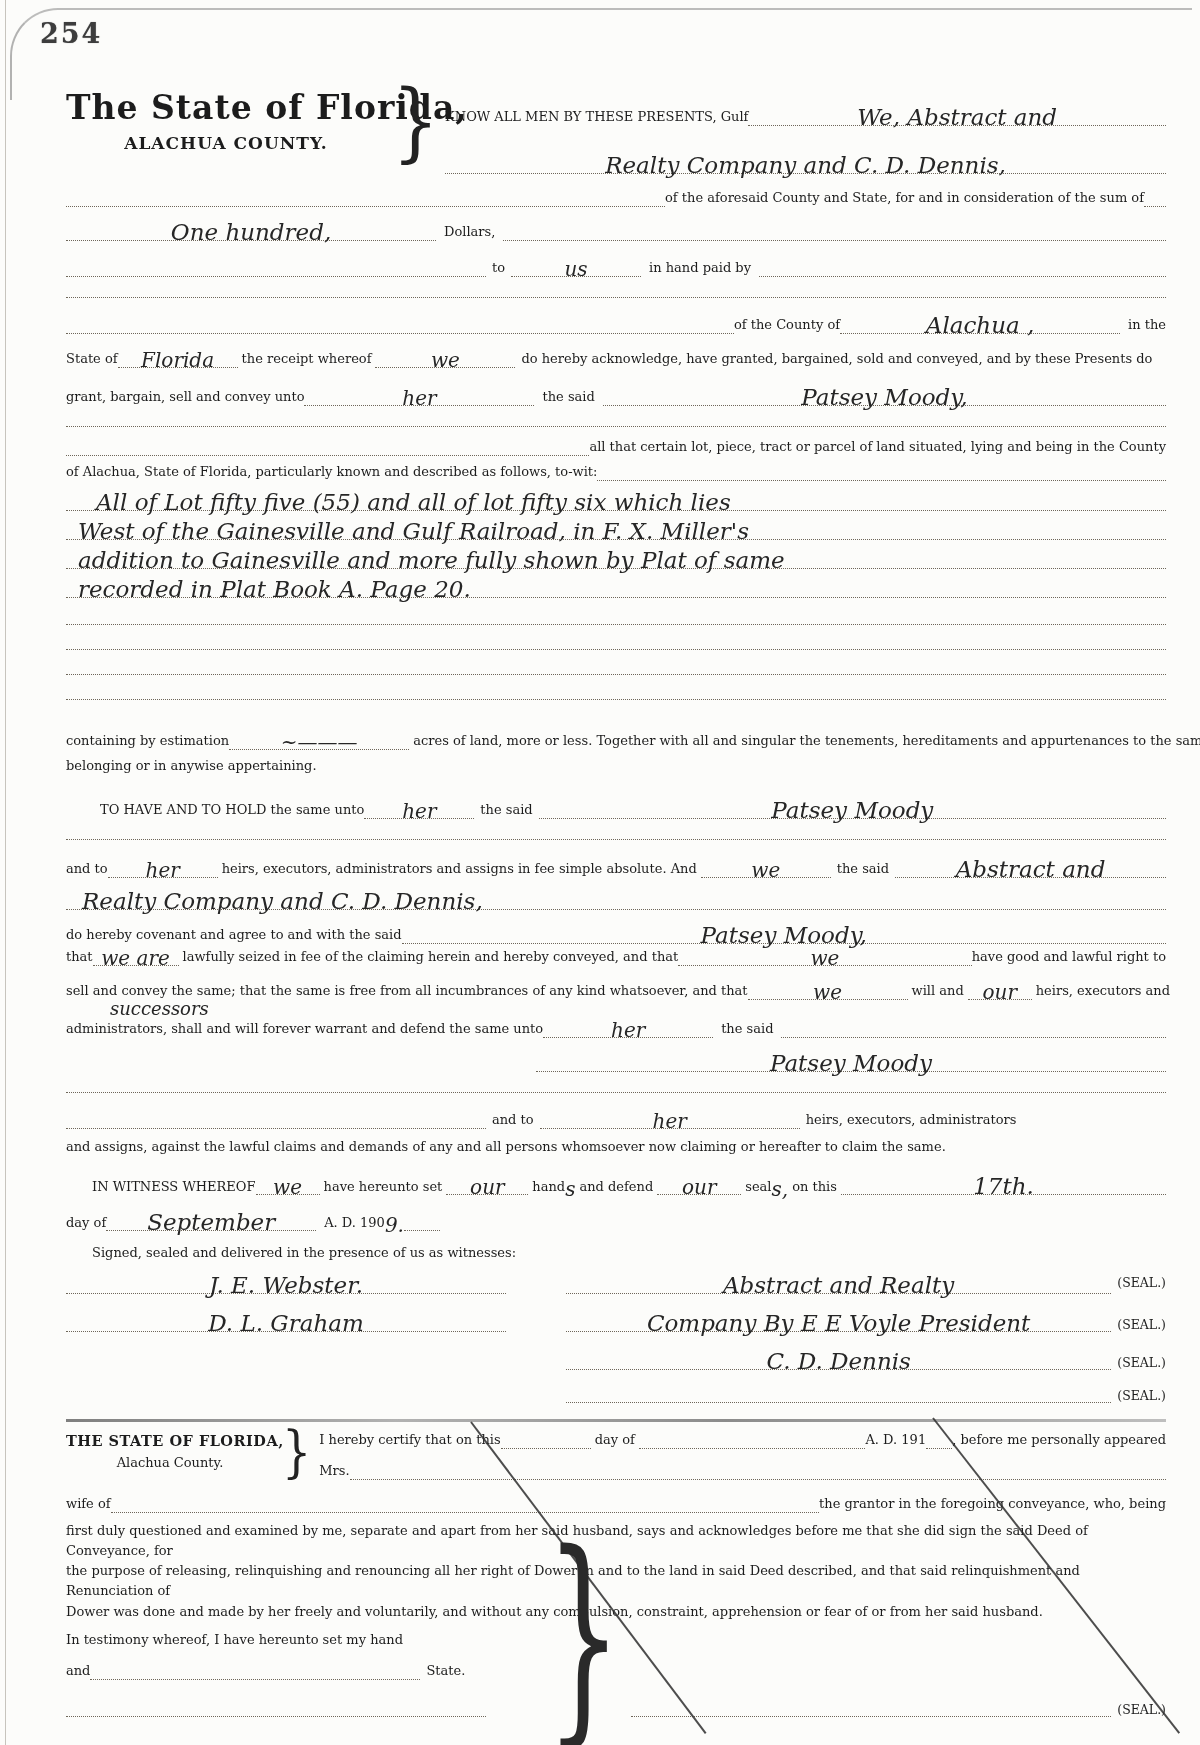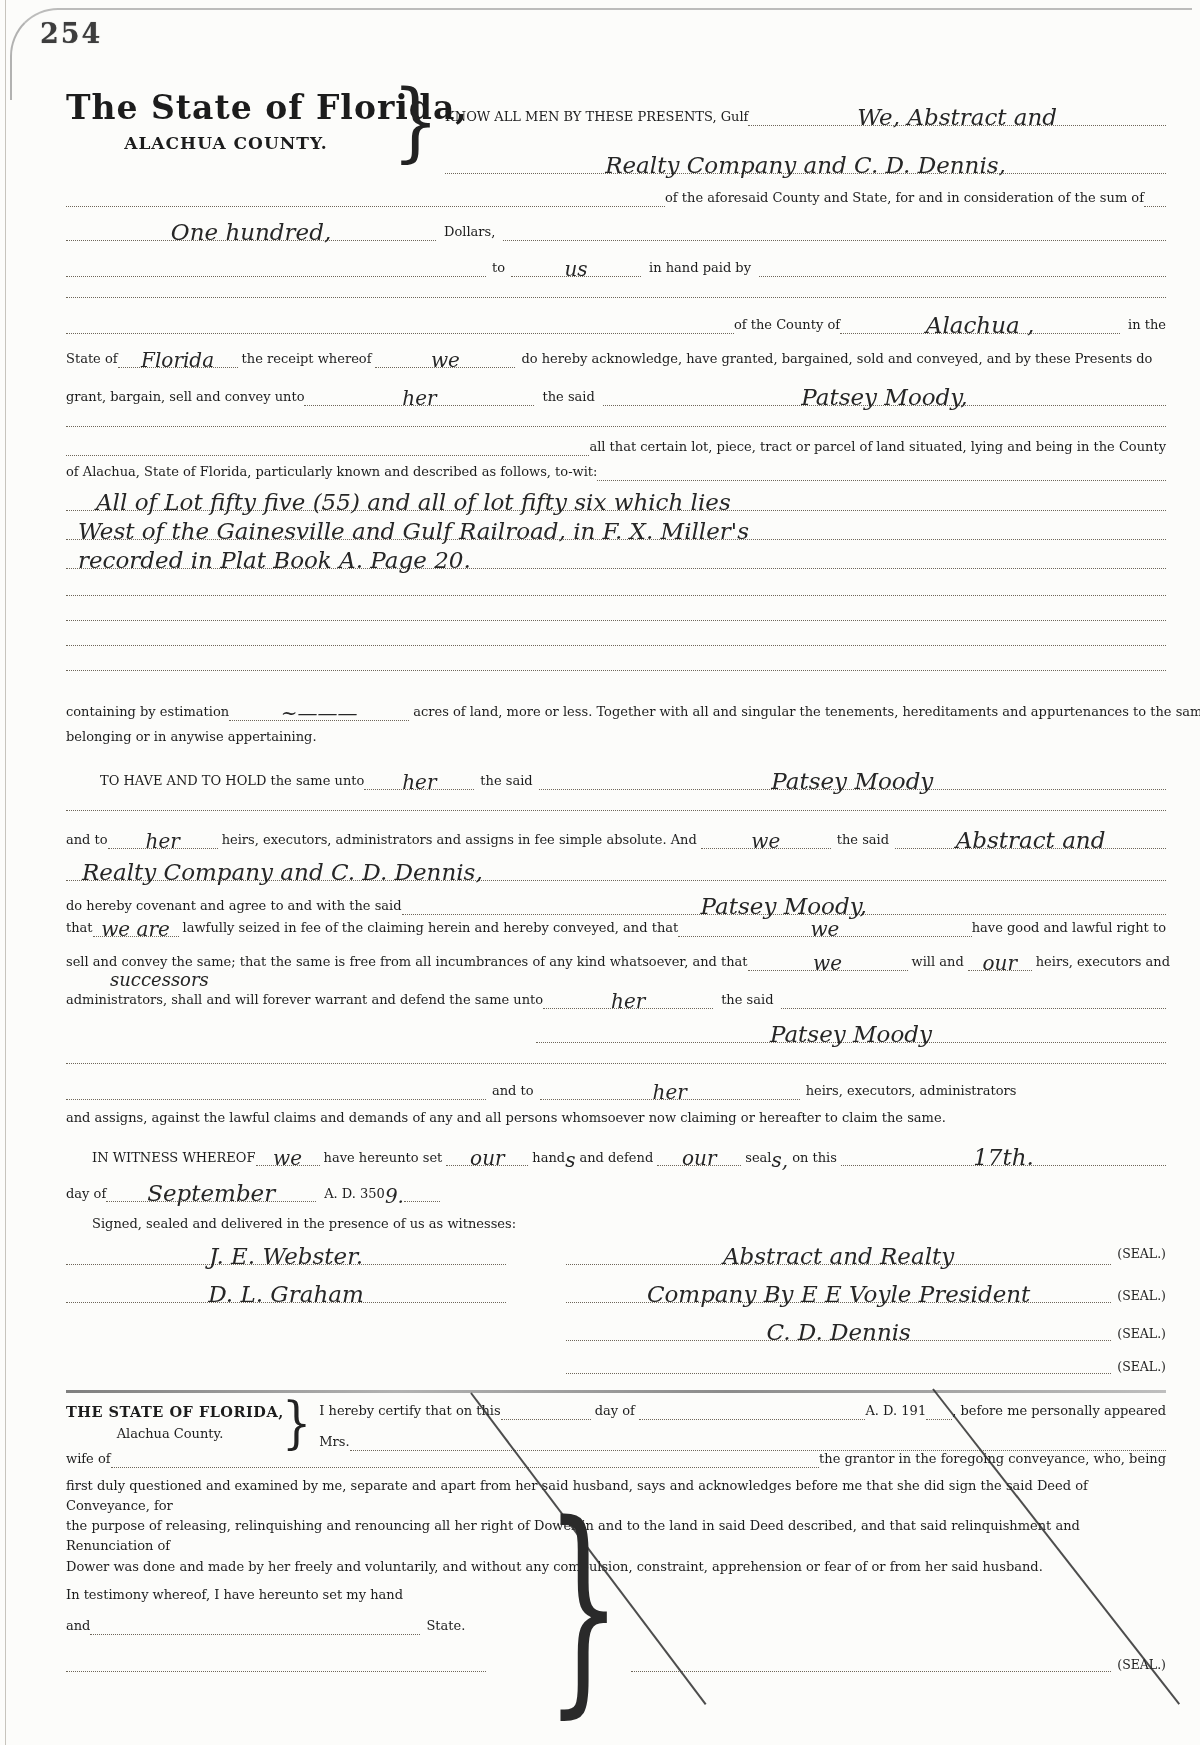--- a/index.html
+++ b/index.html
@@ -116,20 +116,23 @@
       <span class="dots"></span>
     </div>
 
     <div class="row" style="margin-top:6px;">
       <span class="dots" style="text-align:left;padding-left:30px;"><span class="hw lg">All of Lot fifty five (55) and all of lot fifty six which lies</span></span>
     </div>
     <div class="row" style="margin-top:5px;">
       <span class="dots" style="text-align:left;padding-left:12px;"><span class="hw lg">West of the Gainesville and Gulf Railroad, in F. X. Miller's</span></span>
     </div>
     <div class="row" style="margin-top:5px;">
+      <span class="dots" style="text-align:left;padding-left:12px;"><span class="hw lg">addition to Gainesville and more fully shown by Plat of same</span></span>
+    </div>
+    <div class="row" style="margin-top:5px;">
       <span class="dots" style="text-align:left;padding-left:12px;"><span class="hw lg">recorded in Plat Book A. Page 20.</span></span>
     </div>
 
     <div class="row" style="margin-top:26px;">
         <span class="dots"></span>
       </div>
     <div class="row" style="margin-top:24px;">
         <span class="dots"></span>
       </div>
     <div class="row" style="margin-top:24px;">
@@ -222,21 +225,21 @@
       <span class="pt" style="padding:0 4px;">and defend</span>
       <span class="dotsf" style="width:84px;"><span class="hw">our</span></span>
       <span class="pt" style="padding-left:4px;">seal</span>
       <span class="hw">s,</span>
       <span class="pt" style="padding:0 4px;">on this</span>
       <span class="dots"><span class="hw lg">17th.</span></span>
     </div>
     <div class="row" style="margin-top:12px;">
       <span class="pt">day of</span>
       <span class="dotsf" style="width:210px;"><span class="hw lg">September</span></span>
-      <span class="pt" style="padding-left:8px;">A. D. 350</span>
+      <span class="pt" style="padding-left:8px;">A. D. 190</span>
       <span class="hw">9.</span>
       <span class="dotsf" style="width:36px;"></span>
     </div>
     <div class="row" style="margin-top:14px;">
       <span class="sp" style="width:26px;"></span>
       <span class="pt">Signed, sealed and delivered in the presence of us as witnesses:</span>
     </div>
 
     <div class="row" style="margin-top:8px;align-items:center;">
       <span class="dotsf" style="width:440px;"><span class="hw lg">J. E. Webster.</span></span>
@@ -283,21 +286,21 @@
             <span class="pt">A. D. 191</span>
             <span class="dotsf" style="width:26px;"></span>
             <span class="pt">, before me personally appeared</span>
           </div>
           <div class="row" style="margin-top:14px;">
             <span class="pt">Mrs.</span>
             <span class="dots"></span>
           </div>
         </div>
       </div>
-      <div class="row" style="margin-top:0;">
+      <div class="row" style="margin-top:16px;">
         <span class="pt">wife of</span>
         <span class="dots"></span>
         <span class="pt">the grantor in the foregoing conveyance, who, being</span>
       </div>
       <div class="para" style="margin-top:8px;">first duly questioned and examined by me, separate and apart from her said husband, says and acknowledges before me that she did sign the said Deed of Conveyance, for</div>
       <div class="para">the purpose of releasing, relinquishing and renouncing all her right of Dower in and to the land in said Deed described, and that said relinquishment and Renunciation of</div>
       <div class="para">Dower was done and made by her freely and voluntarily, and without any compulsion, constraint, apprehension or fear of or from her said husband.</div>
       <div class="row" style="margin-top:10px;">
         <span class="pt">In testimony whereof, I have hereunto set my hand</span>
       </div>

